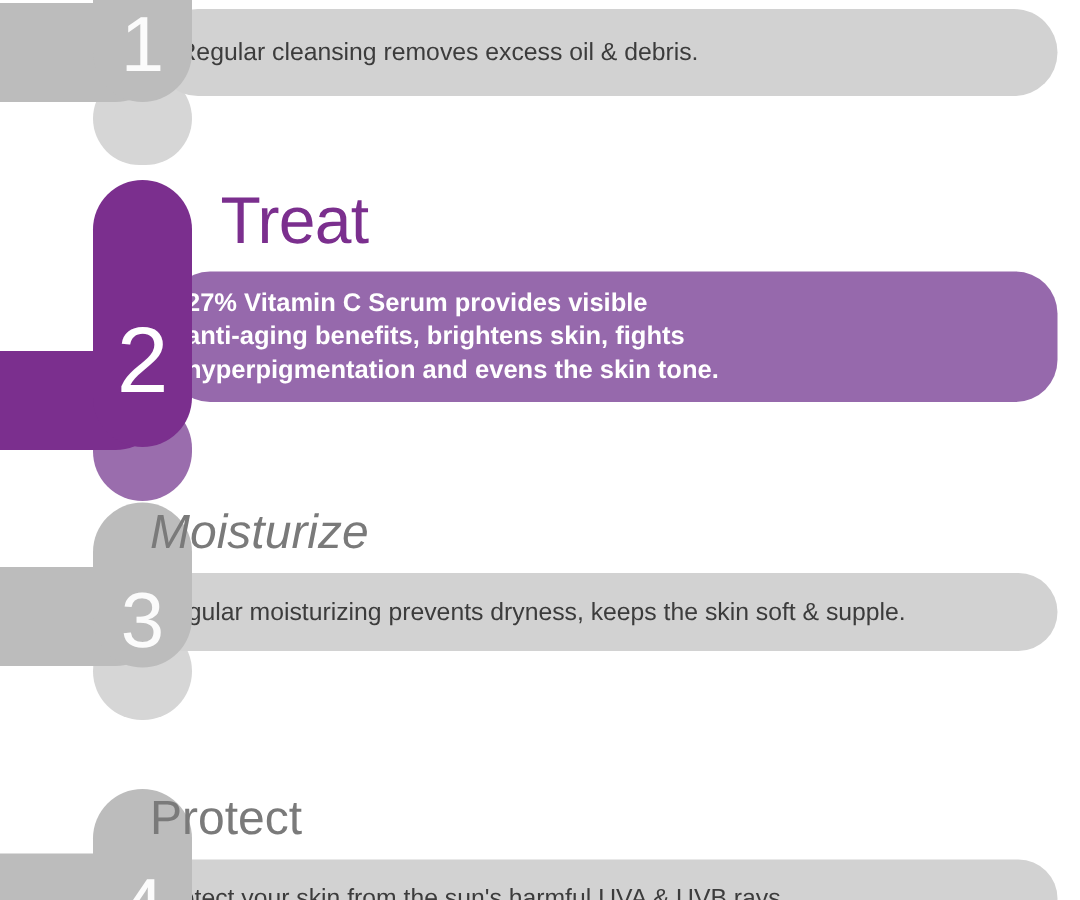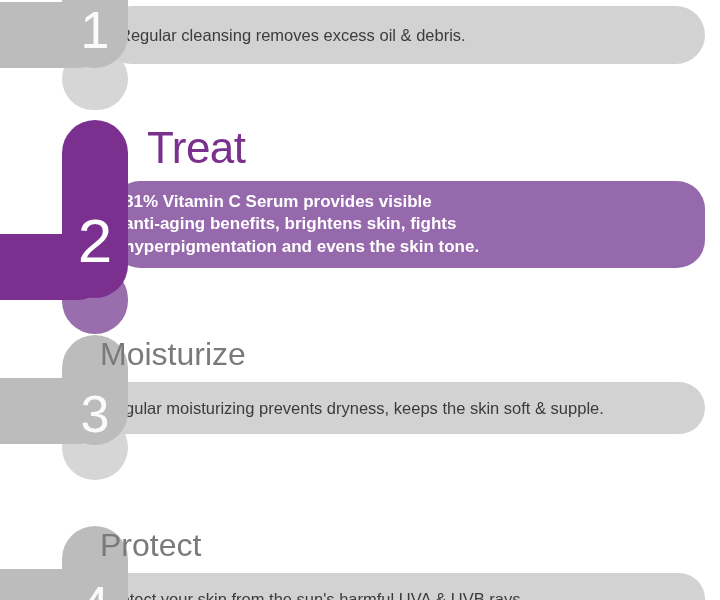--- a/index.html
+++ b/index.html
@@ -130,21 +130,21 @@
 
   
   #step-3 { top: 330px; height: 155px; }
   #step-3 .tail   { top: 85px;  height: 65px;  background: #d6d6d6; }
   #step-3 .blob   { top: 48px;  height: 66px;  background: #bcbcbc; }
   #step-3 .badge  { top: 5px;   height: 110px; background: #bcbcbc; }
   #step-3 .badge-num {
     top: 58px; font-size: 52px; color: #ffffff; opacity: .95;
   }
   #step-3 .heading {
-    left: 100px; top: 8px; font-size: 32px; color: #7a7a7a;
+    left: 100px; top: 8px; font-size: 32px; color: #7a7a7a; font-style: italic;
   }
   #step-3 .bar {
     left: 95px; top: 52px; width: 610px; height: 52px;
     background: #d2d2d2; border-radius: 26px;
     padding-left: 9px;
   }
   #step-3 .bar-text { font-size: 16.5px; color: #3c3c3c; }
 
   
   #step-4 { top: 521px; height: 105px; }
@@ -177,21 +177,21 @@
     </div>
     <div class="badge"></div>
     <div class="badge-num">1</div>
   </div>
 
   <div class="step" id="step-2">
     <div class="tail"></div>
     <div class="blob"></div>
     <div class="heading">Treat</div>
     <div class="bar">
-      <span class="bar-text">81% Vitamin C Serum provides visible
+      <span class="bar-text">27% Vitamin C Serum provides visible
 anti-aging benefits, brightens skin, fights
 hyperpigmentation and evens the skin tone.</span>
     </div>
     <div class="badge"></div>
     <div class="badge-num">2</div>
   </div>
 
   <div class="step" id="step-3">
     <div class="tail"></div>
     <div class="blob"></div>

